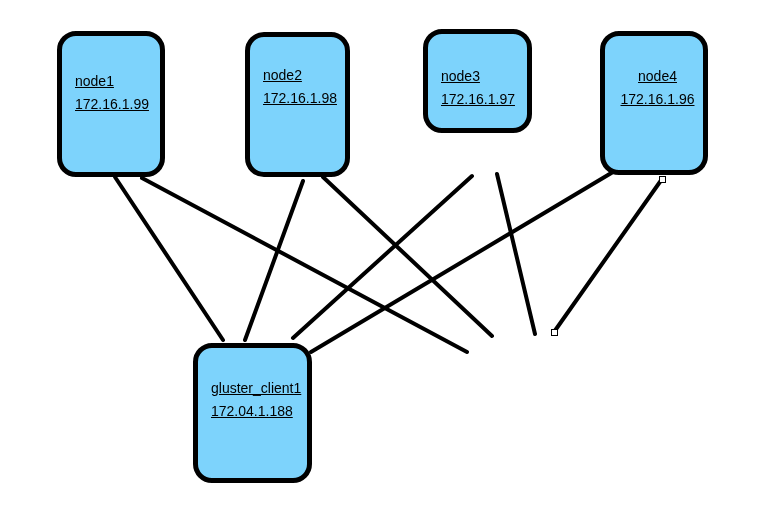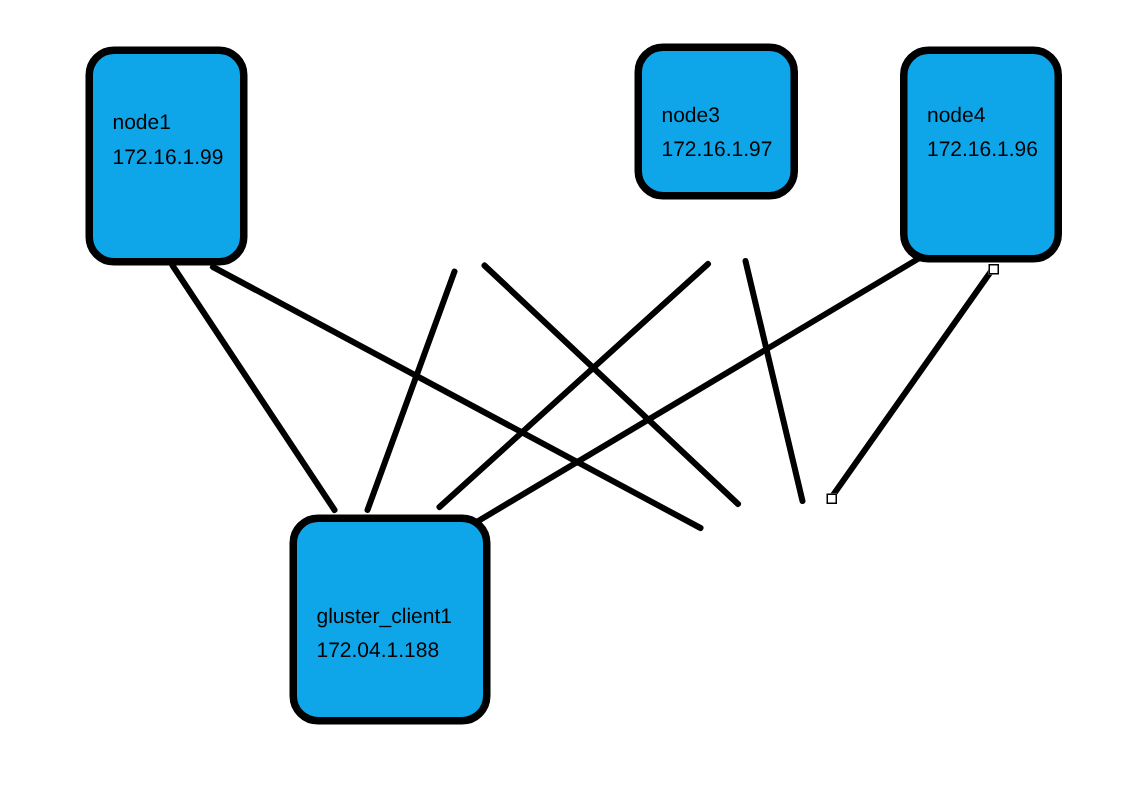--- a/index.html
+++ b/index.html
@@ -19,25 +19,26 @@
     position: absolute;
     left: 0;
     top: 0;
     z-index: 1;
   }
   .nodebox {
     position: absolute;
     box-sizing: border-box;
     border: 5px solid #000000;
     border-radius: 19px;
-    background: #0ea5e9;
+    background: #7dd3fc;
     z-index: 2;
     padding-left: 13px;
     padding-right: 6px;
     cursor: default;
+    text-decoration: underline;
   }
   .nb-label {
     font-size: 14px;
     color: #000000;
     line-height: 16px;
     margin-bottom: 7px;
     white-space: nowrap;
   }
   .nb-ip {
     font-size: 14px;
@@ -67,32 +68,36 @@
       <line x1="497" y1="174" x2="535" y2="334" stroke="#000000" stroke-width="4" stroke-linecap="round"></line>
       <line x1="613" y1="172" x2="311" y2="352" stroke="#000000" stroke-width="4" stroke-linecap="round"></line>
       <line x1="662" y1="179" x2="554" y2="332" stroke="#000000" stroke-width="4" stroke-linecap="round"></line>
     </svg>
 
   <div class="nodebox" style="left: 57px; top: 31px; width: 108px; height: 146px; padding-top: 37px;">
     <div class="nb-label">node1</div>
     <div class="nb-ip">172.16.1.99</div>
   </div>
 
+  <div class="nodebox" style="left: 245px; top: 32px; width: 105px; height: 145px; padding-top: 30px;">
+    <div class="nb-label">node2</div>
+    <div class="nb-ip">172.16.1.98</div>
+  </div>
 
   <div class="nodebox" style="left: 423px; top: 29px; width: 109px; height: 104px; padding-top: 34px;">
     <div class="nb-label">node3</div>
     <div class="nb-ip">172.16.1.97</div>
   </div>
 
-  <div class="nodebox" style="left: 600px; top: 31px; width: 108px; height: 144px; padding-top: 32px;">
+  <div class="nodebox" style="left: 600px; top: 31px; width: 108px; height: 144px; padding-top: 32px; text-align: center;">
     <div class="nb-label">node4</div>
     <div class="nb-ip">172.16.1.96</div>
   </div>
 
-  <div class="nodebox" style="left: 193px; top: 343px; width: 134px; height: 140px; padding-top: 54px;">
+  <div class="nodebox" style="left: 193px; top: 343px; width: 119px; height: 140px; padding-top: 32px;">
     <div class="nb-label">gluster_client1</div>
     <div class="nb-ip">172.04.1.188</div>
   </div>
 
 
 <div class="handle" style="width: 7px; height: 7px; left: 658.5px; top: 175.5px; background: rgb(255, 255, 255); border-color: rgb(0, 0, 0);"></div>
     <div class="handle" style="width: 7px; height: 7px; left: 550.5px; top: 328.5px; background: rgb(255, 255, 255); border-color: rgb(0, 0, 0);"></div>
   </div>
 
 </body></html>

